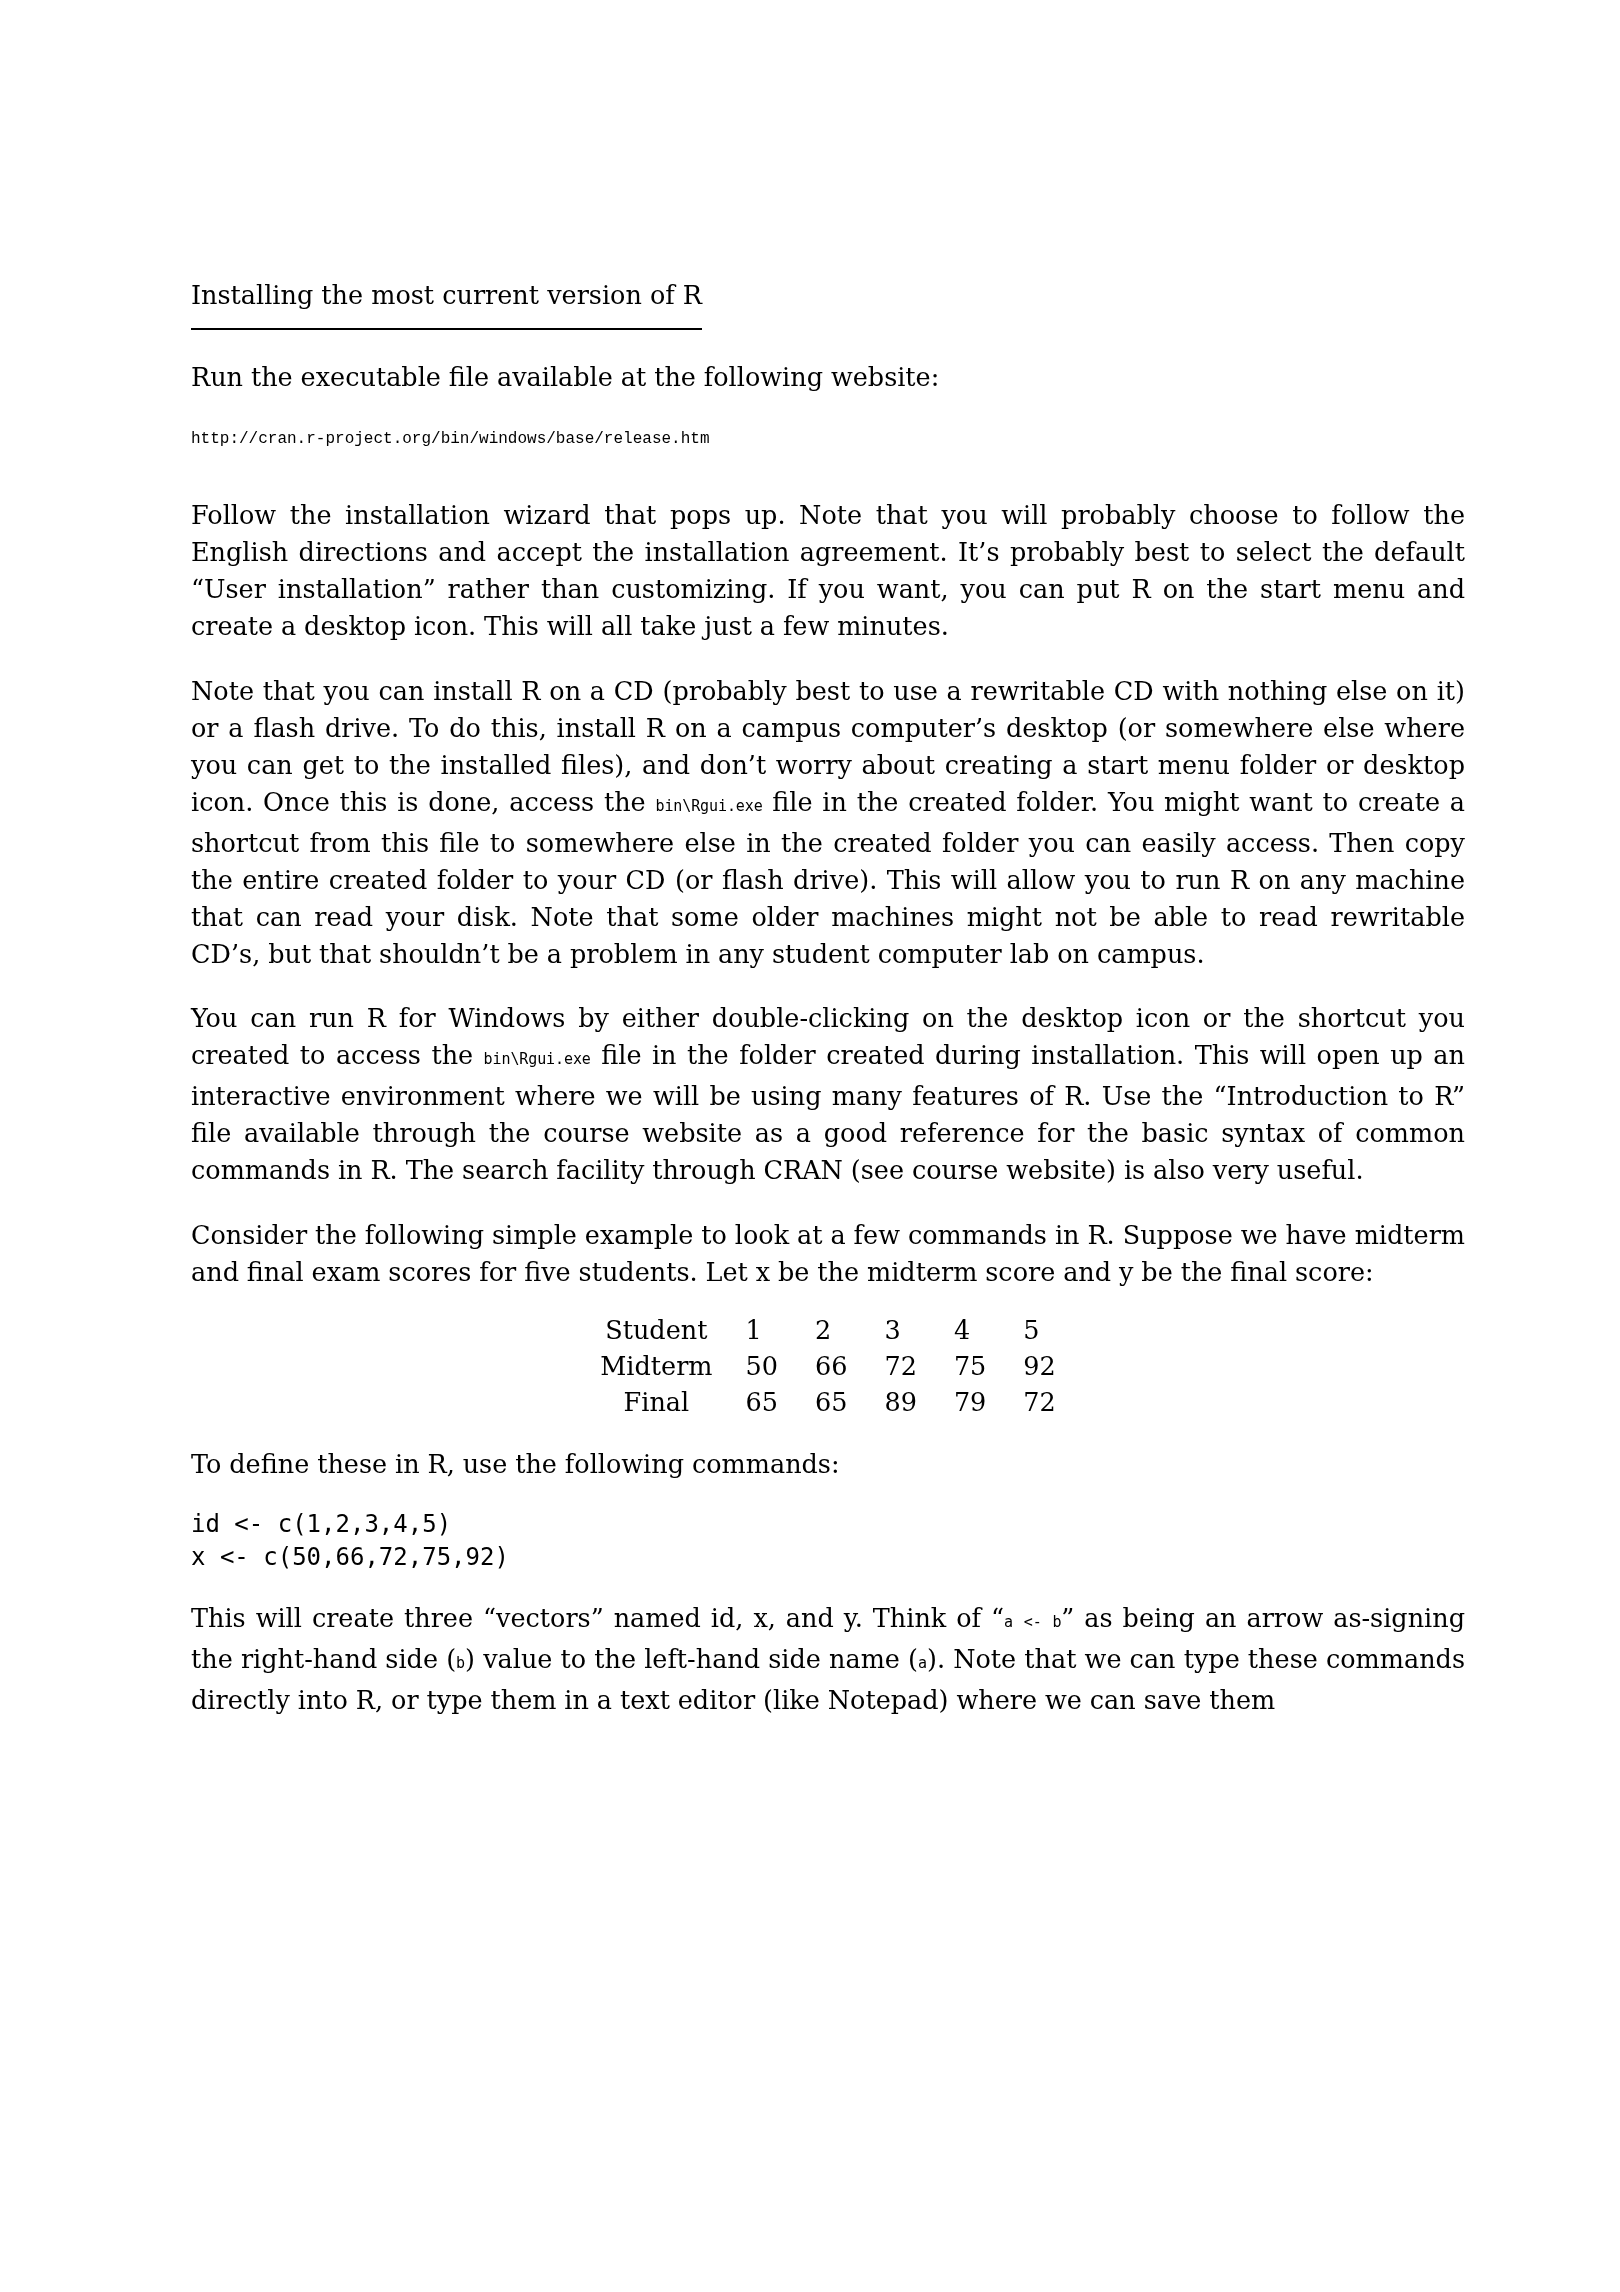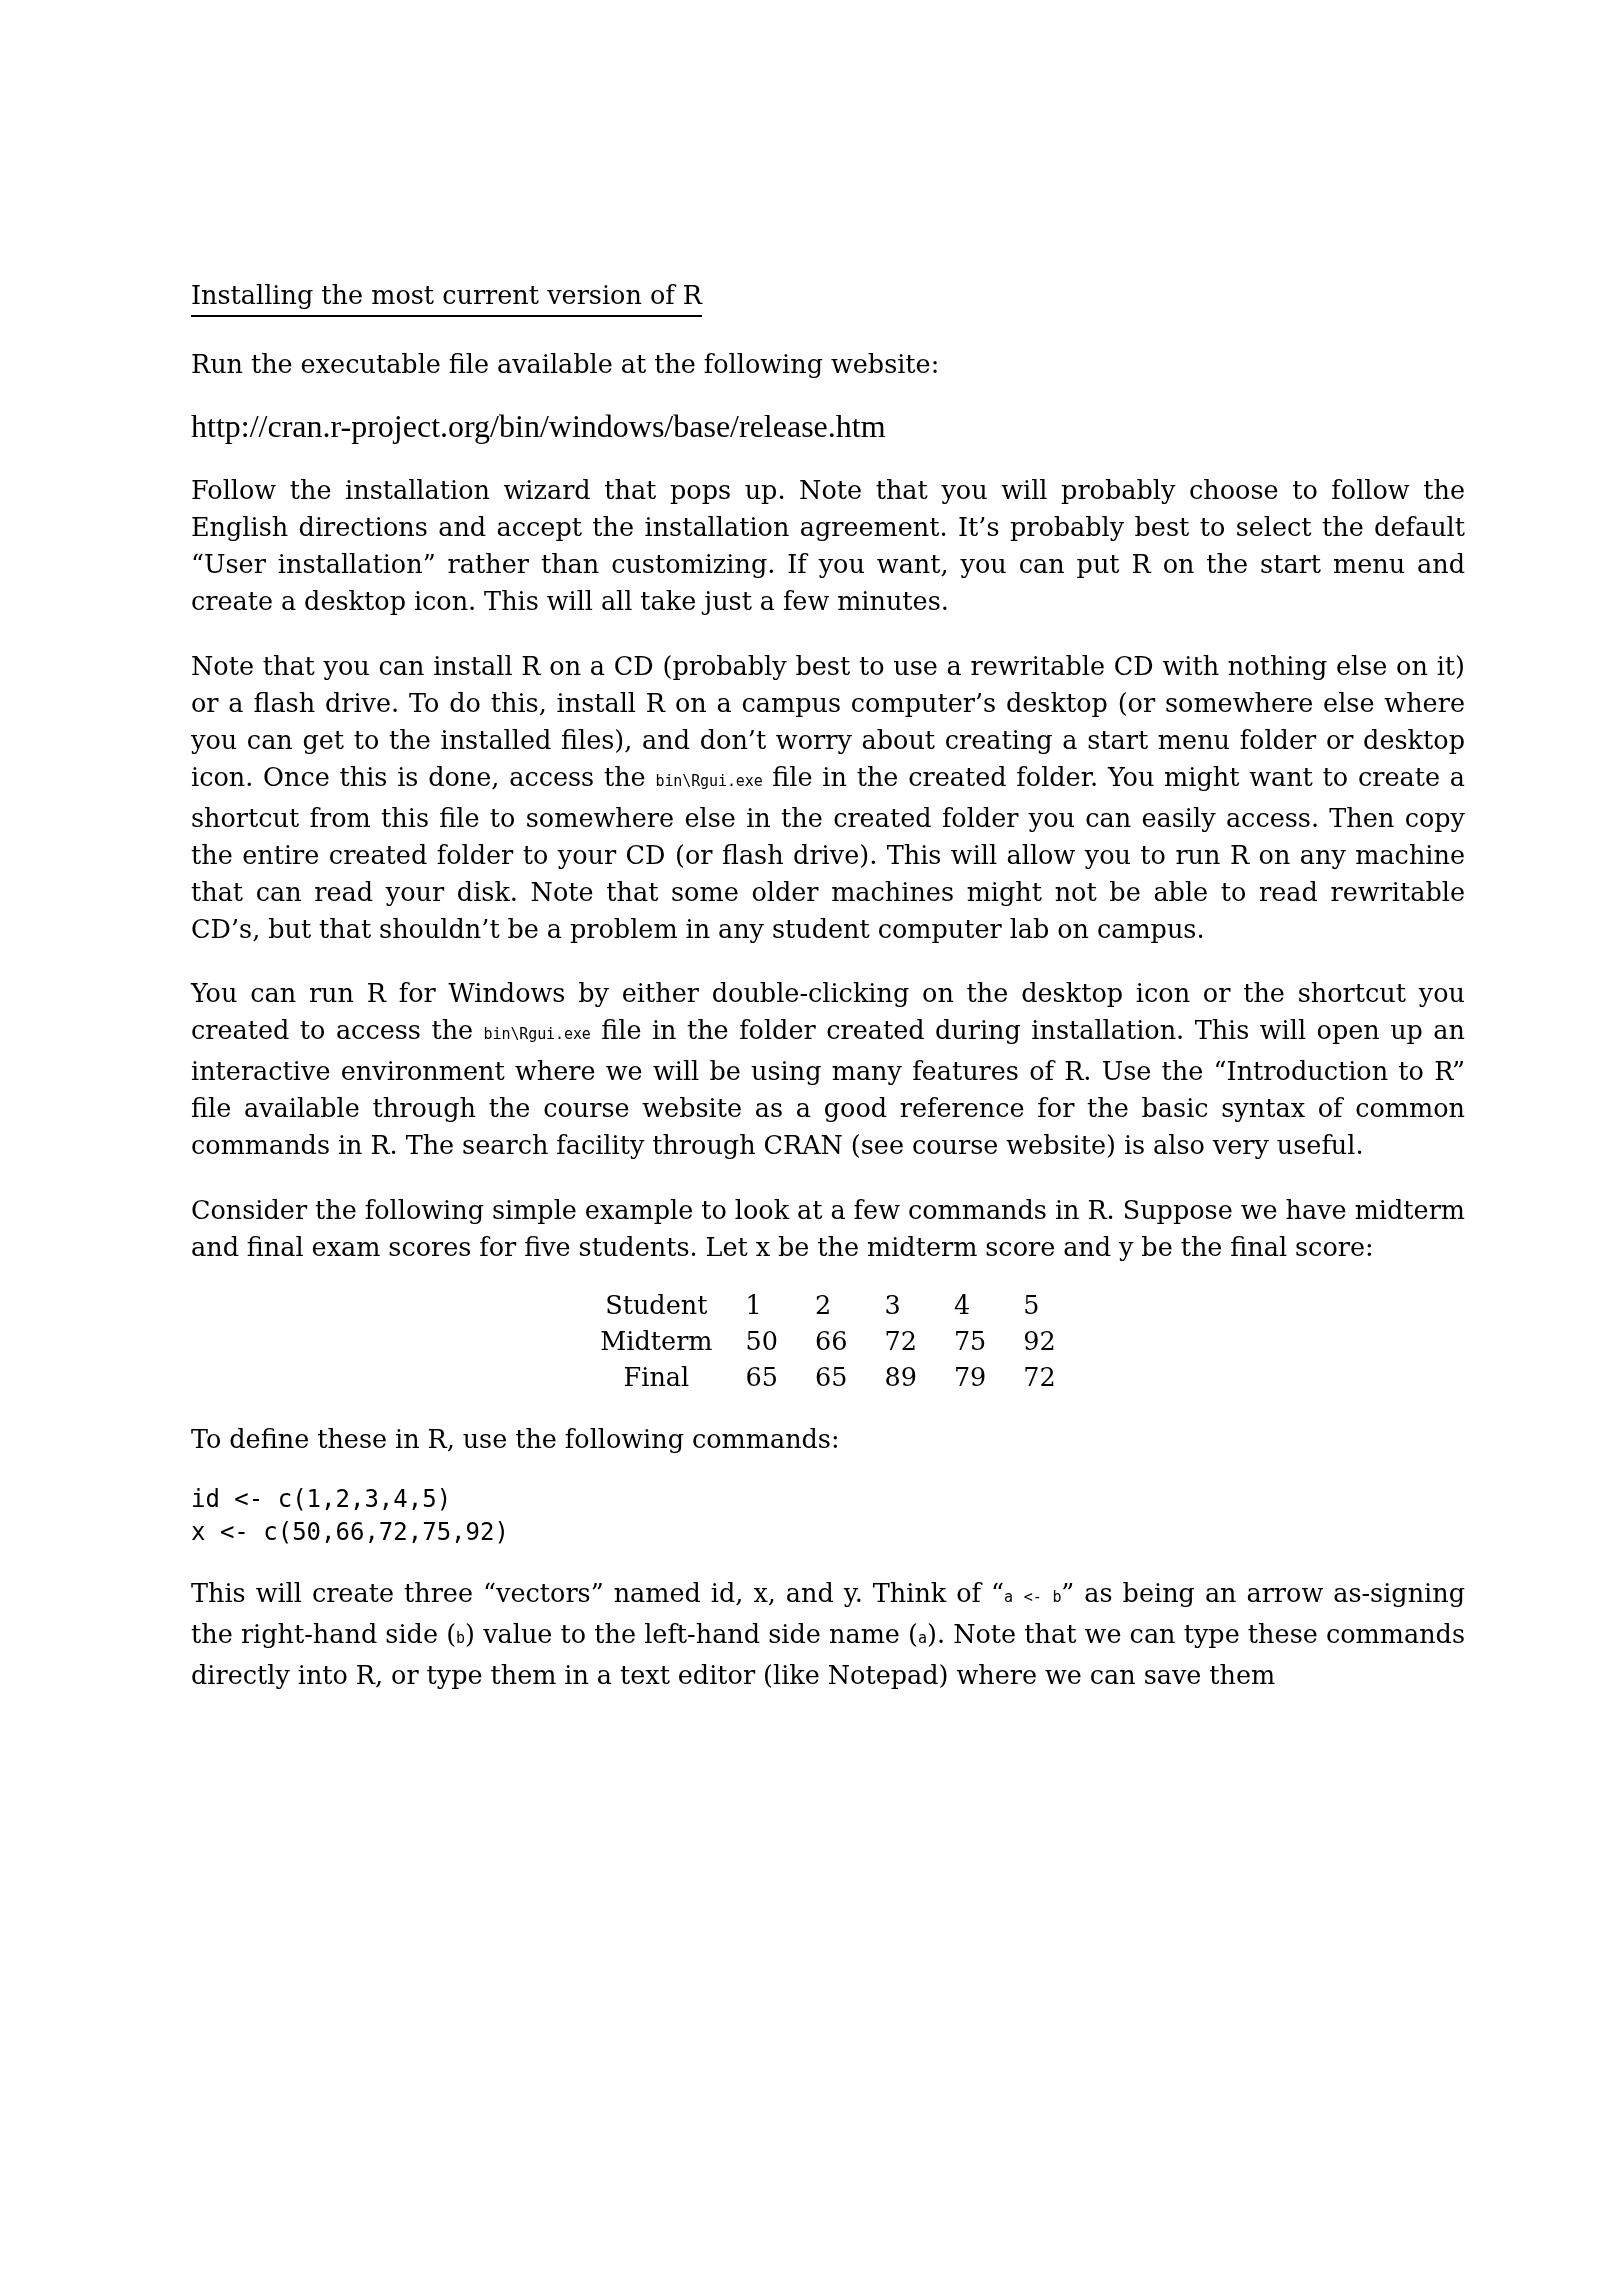--- a/index.html
+++ b/index.html
@@ -41,21 +41,21 @@
     letter-spacing: 0.2px;
     white-space: pre;
   }
 
   
   .section-heading {
     font-size: 25.5px;
     line-height: 31px;
     display: inline-block;
     border-bottom: 2px solid #000;
-    padding-bottom: 4px;
+    padding-bottom: 17px;
     margin: 0;
   }
   .heading-wrap {
     margin: 37px 0 29px 0;
   }
   .heading-wrap.first { margin-top: 33px; }
 
   
   p.body {
     font-size: 25.5px;
@@ -77,25 +77,25 @@
   }
   .code-line {
     font-family: "DejaVu Sans Mono", "Liberation Mono", monospace;
     font-size: 24px;
     line-height: 33px;
     white-space: pre;
     margin: 0;
   }
   .code-block { margin: 0 0 25.5px 0; }
   .url-line {
-    font-family: Liberation Serif, serif;
-    font-size: 32px;
+    font-family: Liberation Mono, monospace;
+    font-size: 16px;
     line-height: 33px;
     white-space: pre;
-    margin: 0 0 29px 0;
+    margin: 0 0 41px 0;
   }
 
   
   .score-table-wrap {
     display: flex;
     justify-content: center;
     margin: 21.6px 0 25.5px 0;
   }
   table.score-table {
     border-collapse: collapse;

